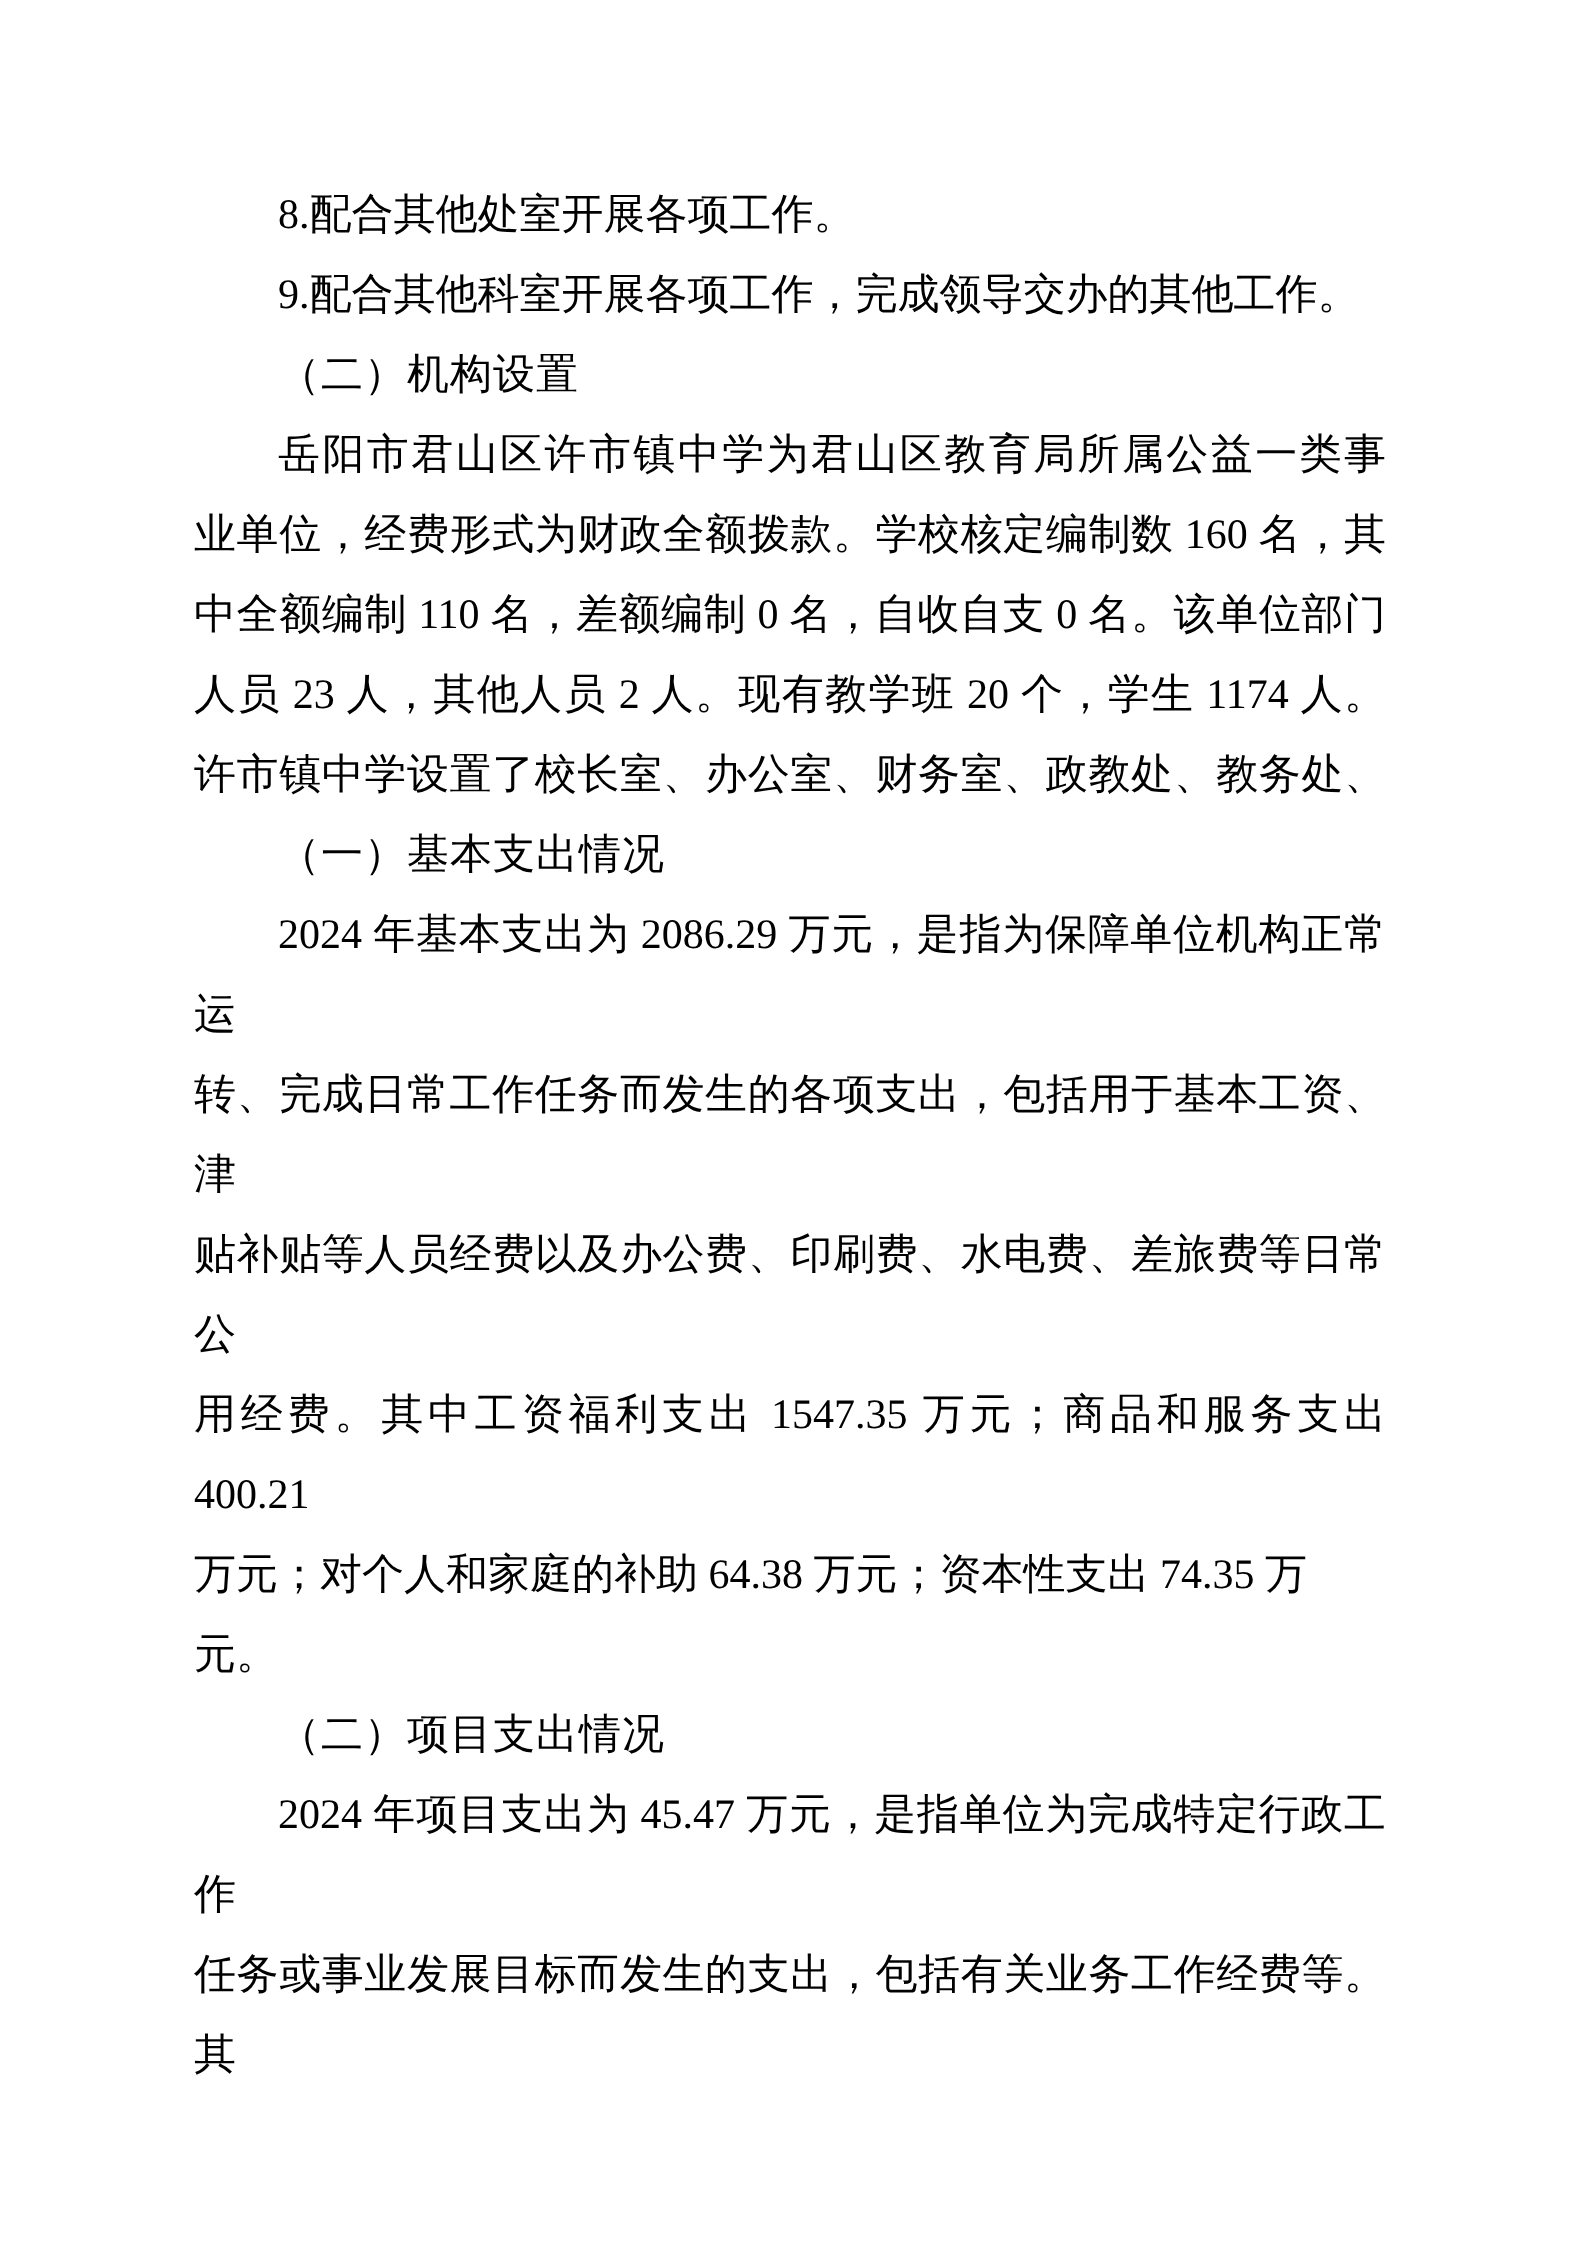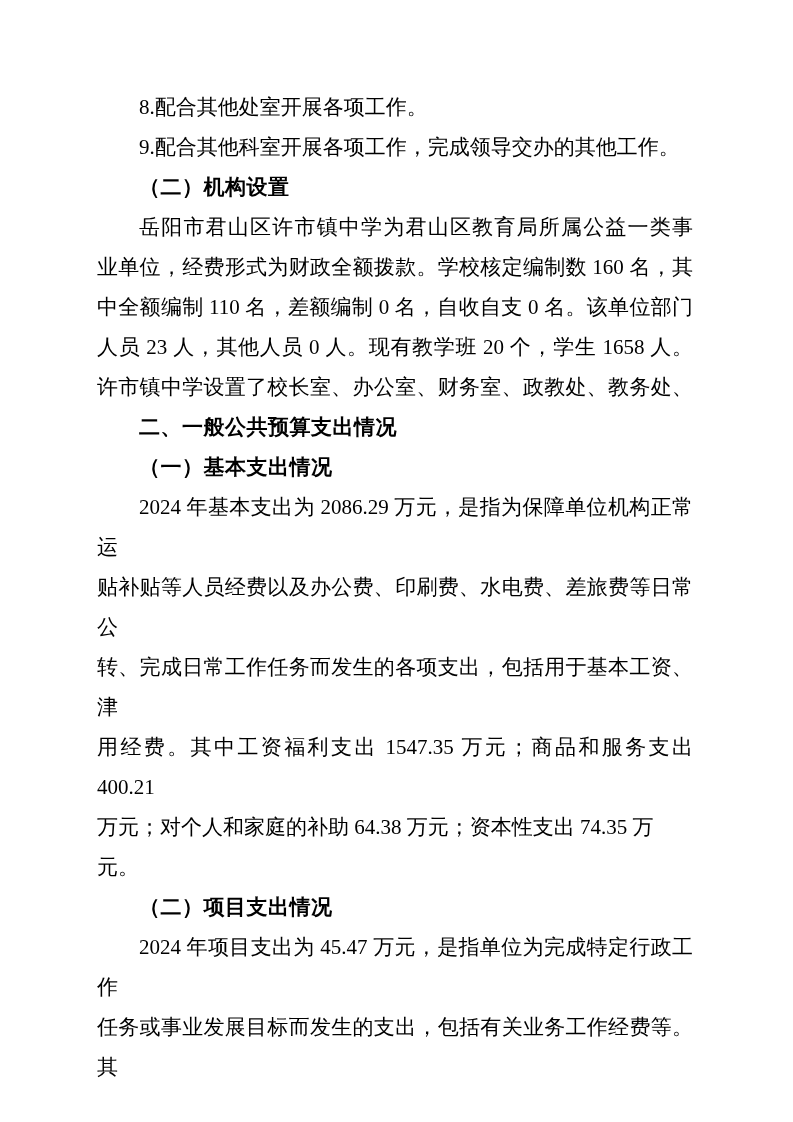--- a/index.html
+++ b/index.html
@@ -28,41 +28,40 @@
     min-height: 40px;
   }
   .line.indent {
     text-indent: 42px;
   }
   .line.justify {
     text-align: justify;
     text-align-last: justify;
   }
   .line.bold {
-    font-weight: 700;
+    font-weight: 400;
     letter-spacing: 0.5px;
   }
 </style>
 </head>
 <body>
 
 <div class="page">
   <div class="content" id="doc-body">
       <div class="line indent">8.配合其他处室开展各项工作。</div>
       <div class="line indent">9.配合其他科室开展各项工作，完成领导交办的其他工作。</div>
       <div class="line bold indent">（二）机构设置</div>
       <div class="line indent justify">岳阳市君山区许市镇中学为君山区教育局所属公益一类事</div>
       <div class="line justify">业单位，经费形式为财政全额拨款。学校核定编制数 160 名，其</div>
       <div class="line justify">中全额编制 110 名，差额编制 0 名，自收自支 0 名。该单位部门</div>
-      <div class="line justify">人员 23 人，其他人员 0 人。现有教学班 20 个，学生 1658 人。</div>
+      <div class="line justify">人员 23 人，其他人员 2 人。现有教学班 20 个，学生 1174 人。</div>
       <div class="line justify">许市镇中学设置了校长室、办公室、财务室、政教处、教务处、</div>
-      <div class="line bold indent">二、一般公共预算支出情况</div>
       <div class="line bold indent">（一）基本支出情况</div>
       <div class="line indent justify">2024 年基本支出为 2086.29 万元，是指为保障单位机构正常运</div>
+      <div class="line justify">转、完成日常工作任务而发生的各项支出，包括用于基本工资、津</div>
       <div class="line justify">贴补贴等人员经费以及办公费、印刷费、水电费、差旅费等日常公</div>
-      <div class="line justify">转、完成日常工作任务而发生的各项支出，包括用于基本工资、津</div>
       <div class="line justify">用经费。其中工资福利支出 1547.35 万元；商品和服务支出 400.21</div>
       <div class="line">万元；对个人和家庭的补助 64.38 万元；资本性支出 74.35 万元。</div>
       <div class="line bold indent">（二）项目支出情况</div>
       <div class="line indent justify">2024 年项目支出为 45.47 万元，是指单位为完成特定行政工作</div>
       <div class="line justify">任务或事业发展目标而发生的支出，包括有关业务工作经费等。其</div>
     </div>
 </div>
 
 </body></html>

